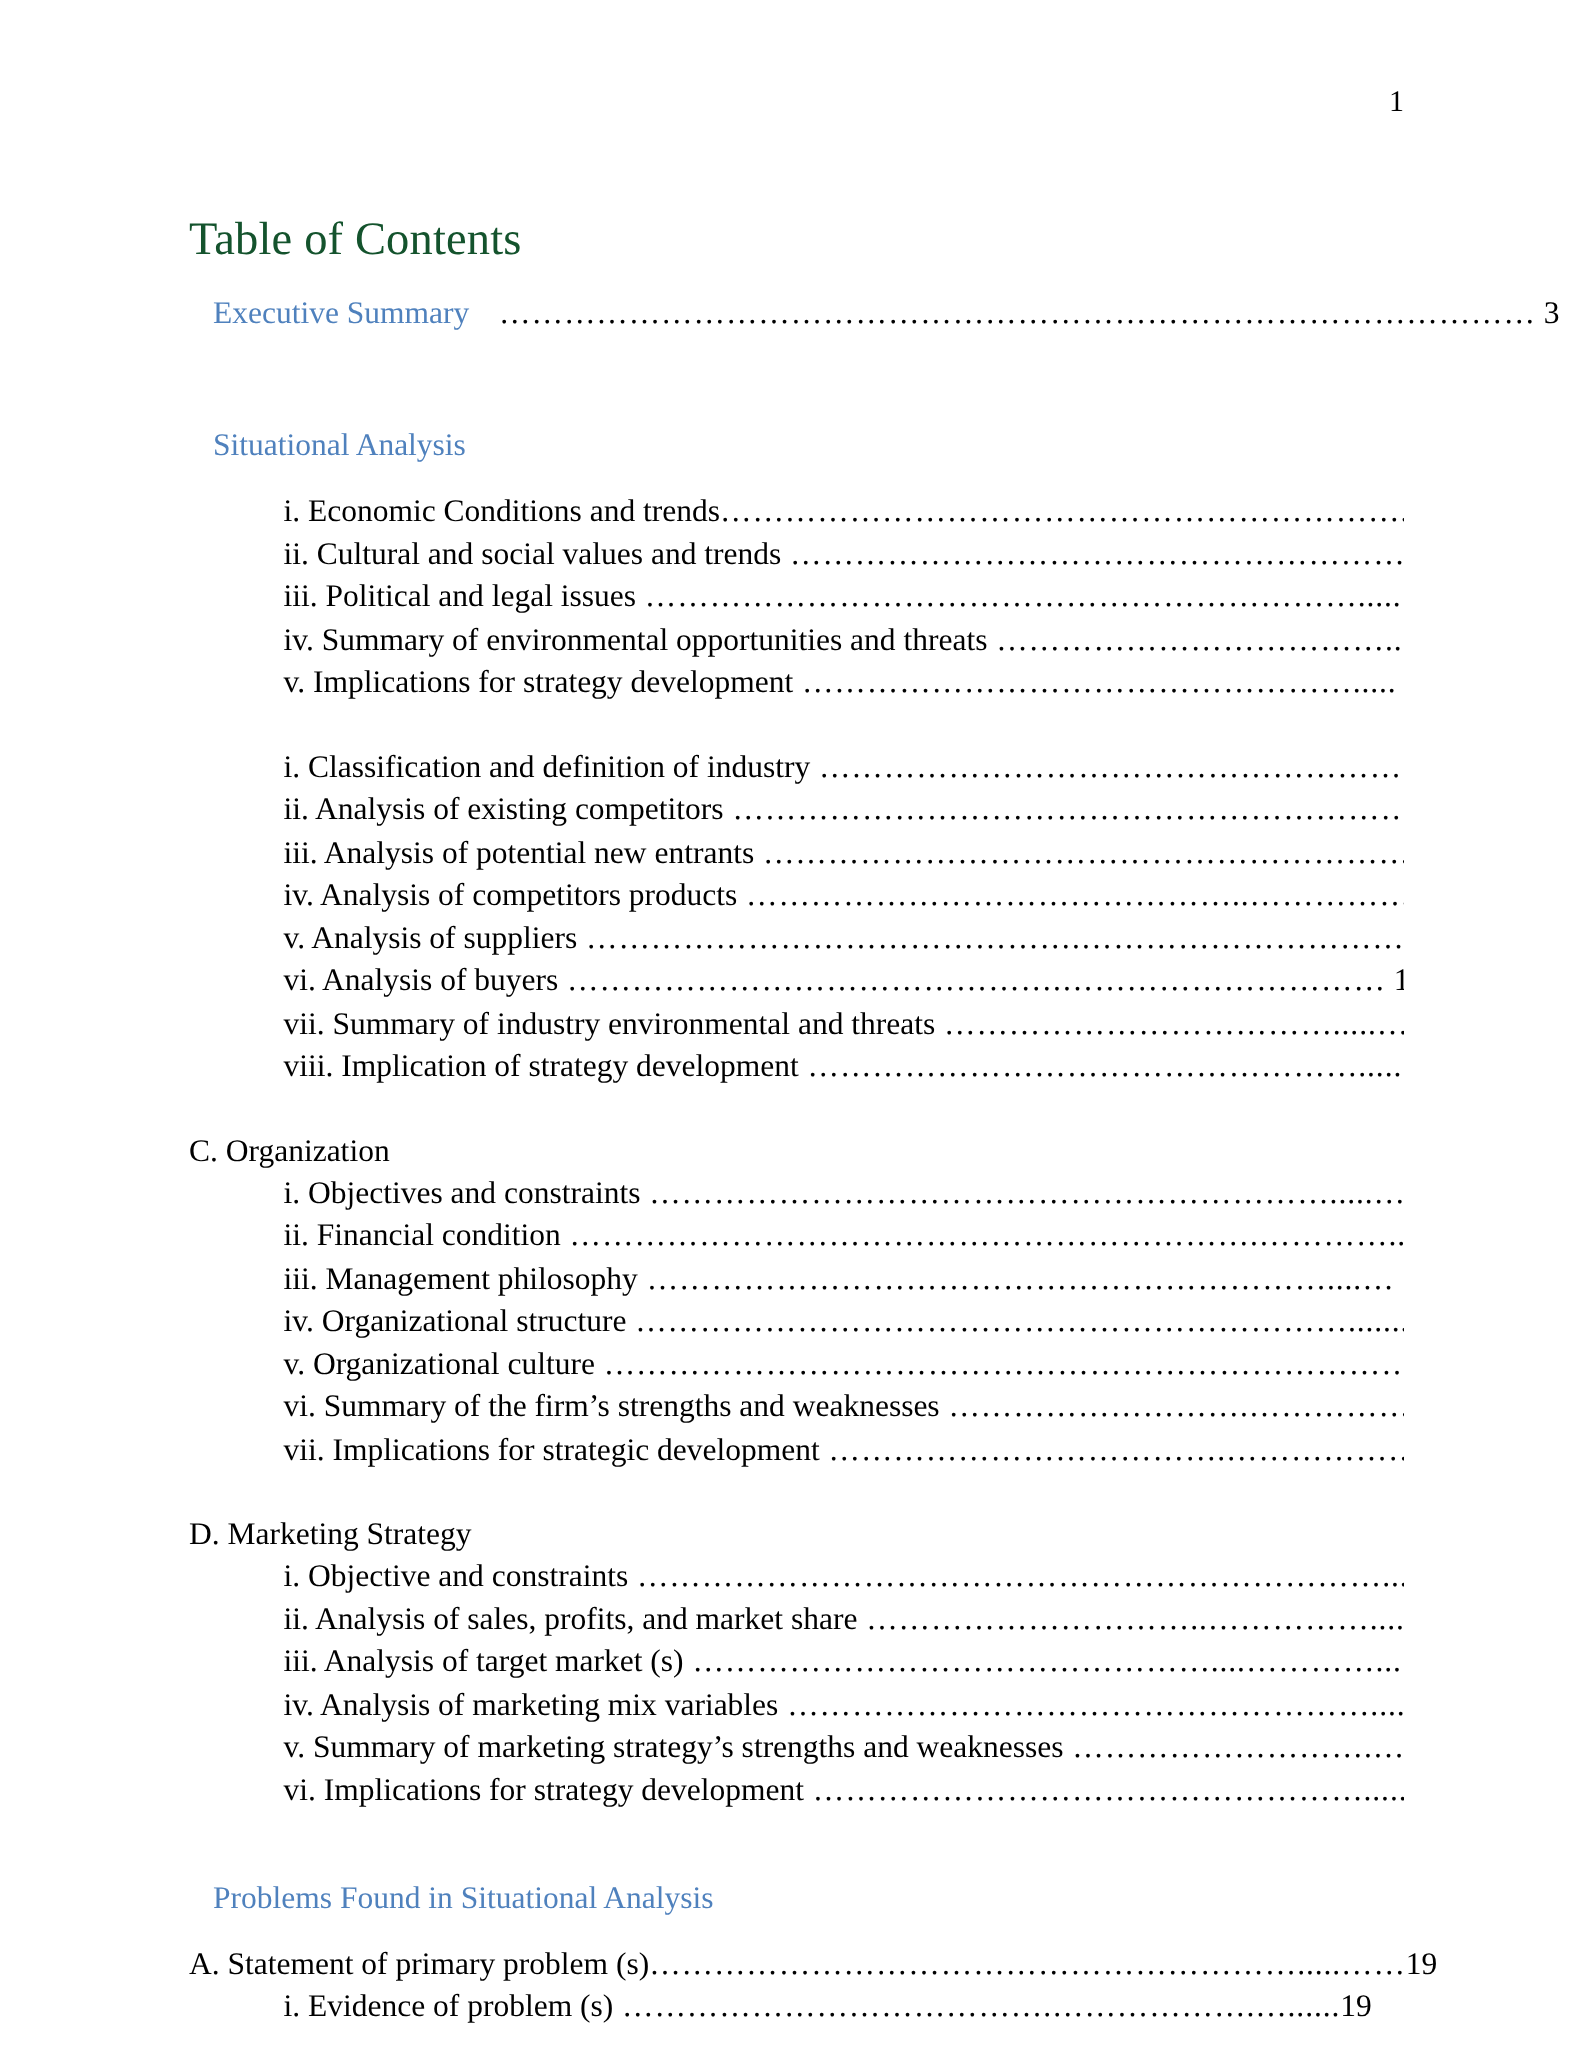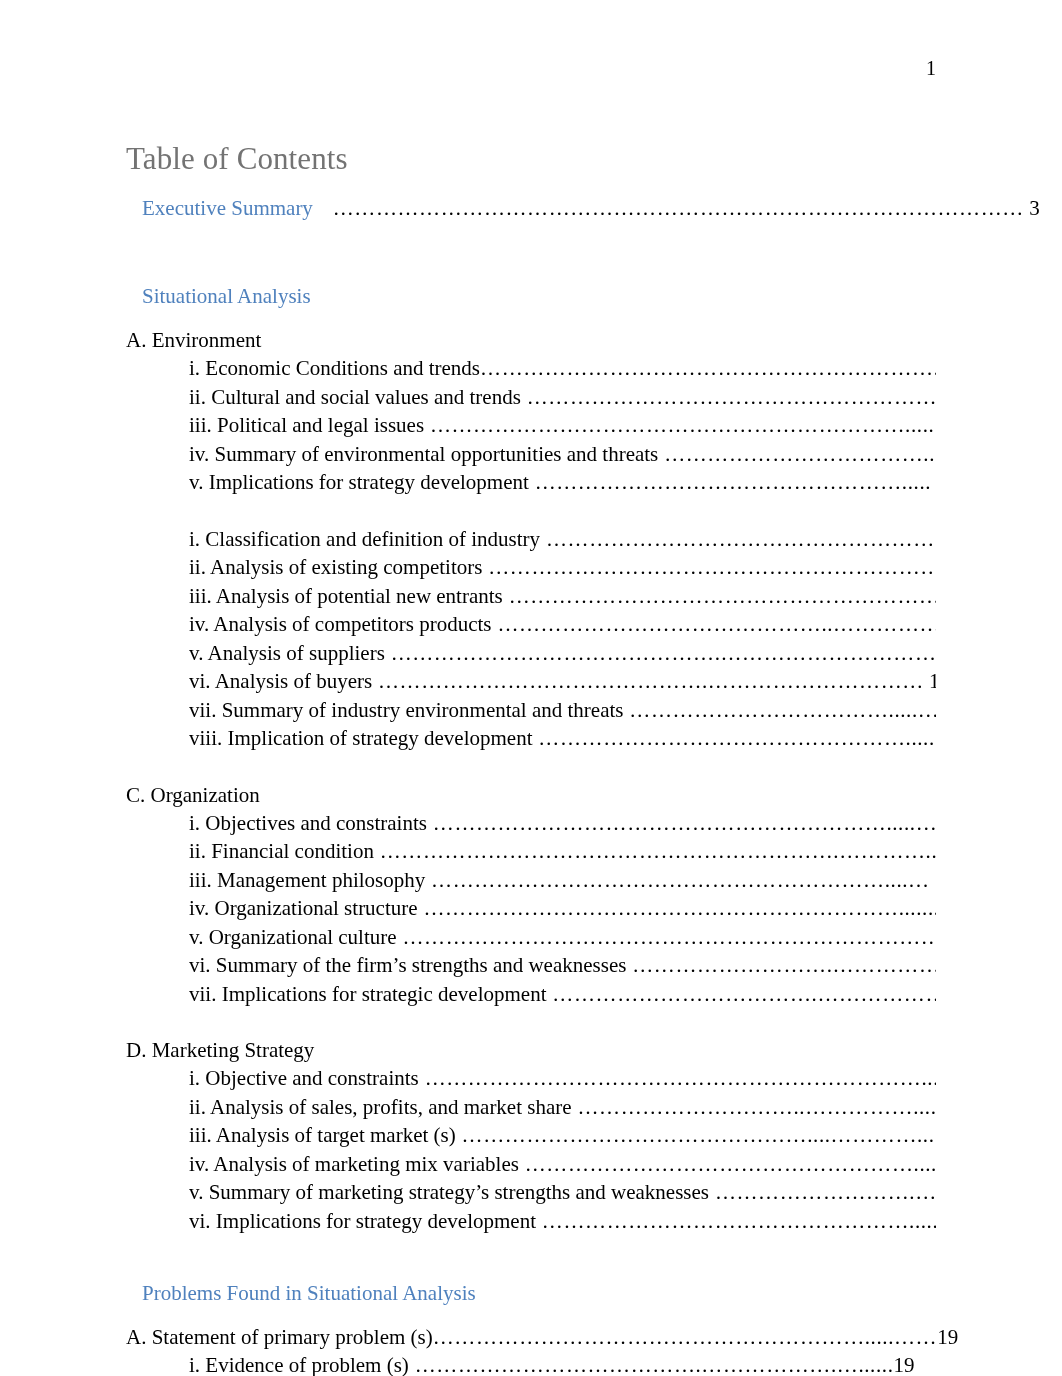--- a/index.html
+++ b/index.html
@@ -42,21 +42,21 @@
   .doc-body {
     position: absolute;
     top: 140px;
     left: 126px;
     width: 810px;
   }
 
   .toc-title {
     font-size: 31px;
     line-height: 38px;
-    color: #737373;
+    color: #14532d;
     font-weight: normal;
     margin: 0 0 2px 0;
     letter-spacing: 0.1px;
   }
 
   
   .toc-h1 {
     font-size: 21px;
     line-height: 28px;
     color: #4F81BD;
@@ -126,21 +126,20 @@
 
     <div class="toc-h1 with-leader">
       <span class="label">Executive Summary</span><span class="leader"> ……………………………………………………………………………………</span><span class="pageno"> 3</span>
     </div>
 
     <div class="gap-line"></div>
 
     <div class="block">
       <div class="toc-h1">Situational Analysis</div>
 
-      <div class="toc-group">A. Environment</div>
       <div class="toc-sub">
         <span>i. Economic Conditions and trends</span><span class="leader">………………………………………………………..…</span>
       </div>
       <div class="toc-sub">
         <span>ii. Cultural and social values and trends</span><span class="leader"> …………………………………………………...…..</span>
       </div>
       <div class="toc-sub">
         <span>iii. Political and legal issues</span><span class="leader"> ………………………………………………………….....</span><span class="pageno"> 6</span>
       </div>
       <div class="toc-sub">

